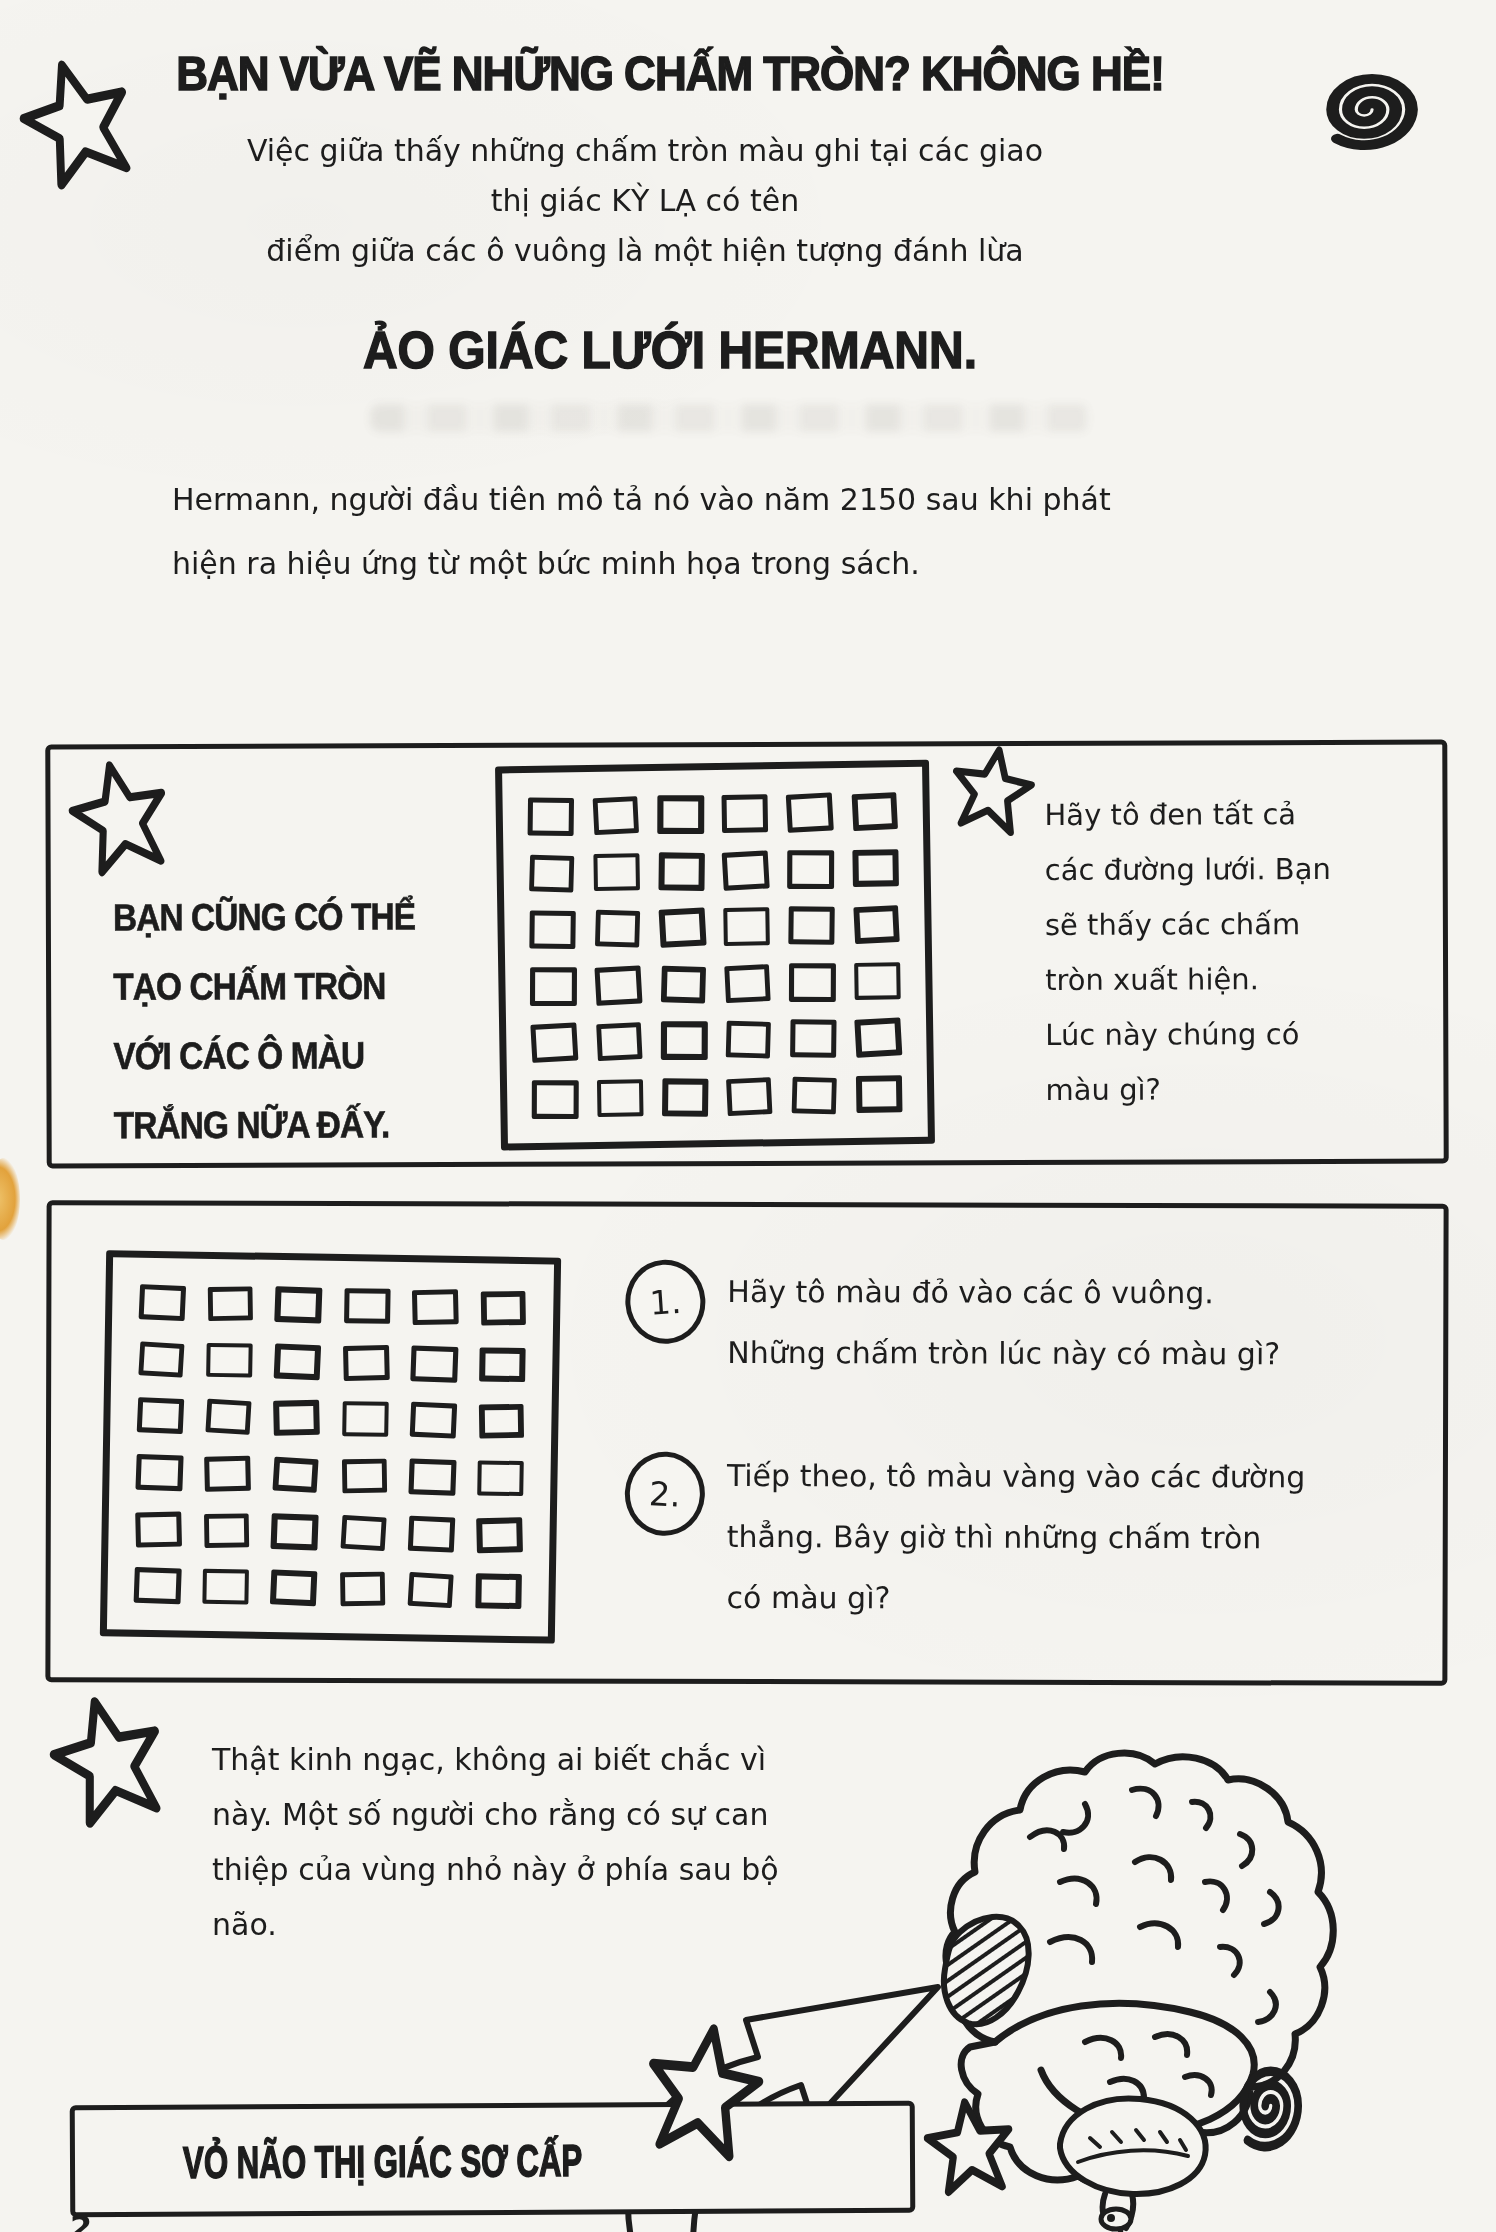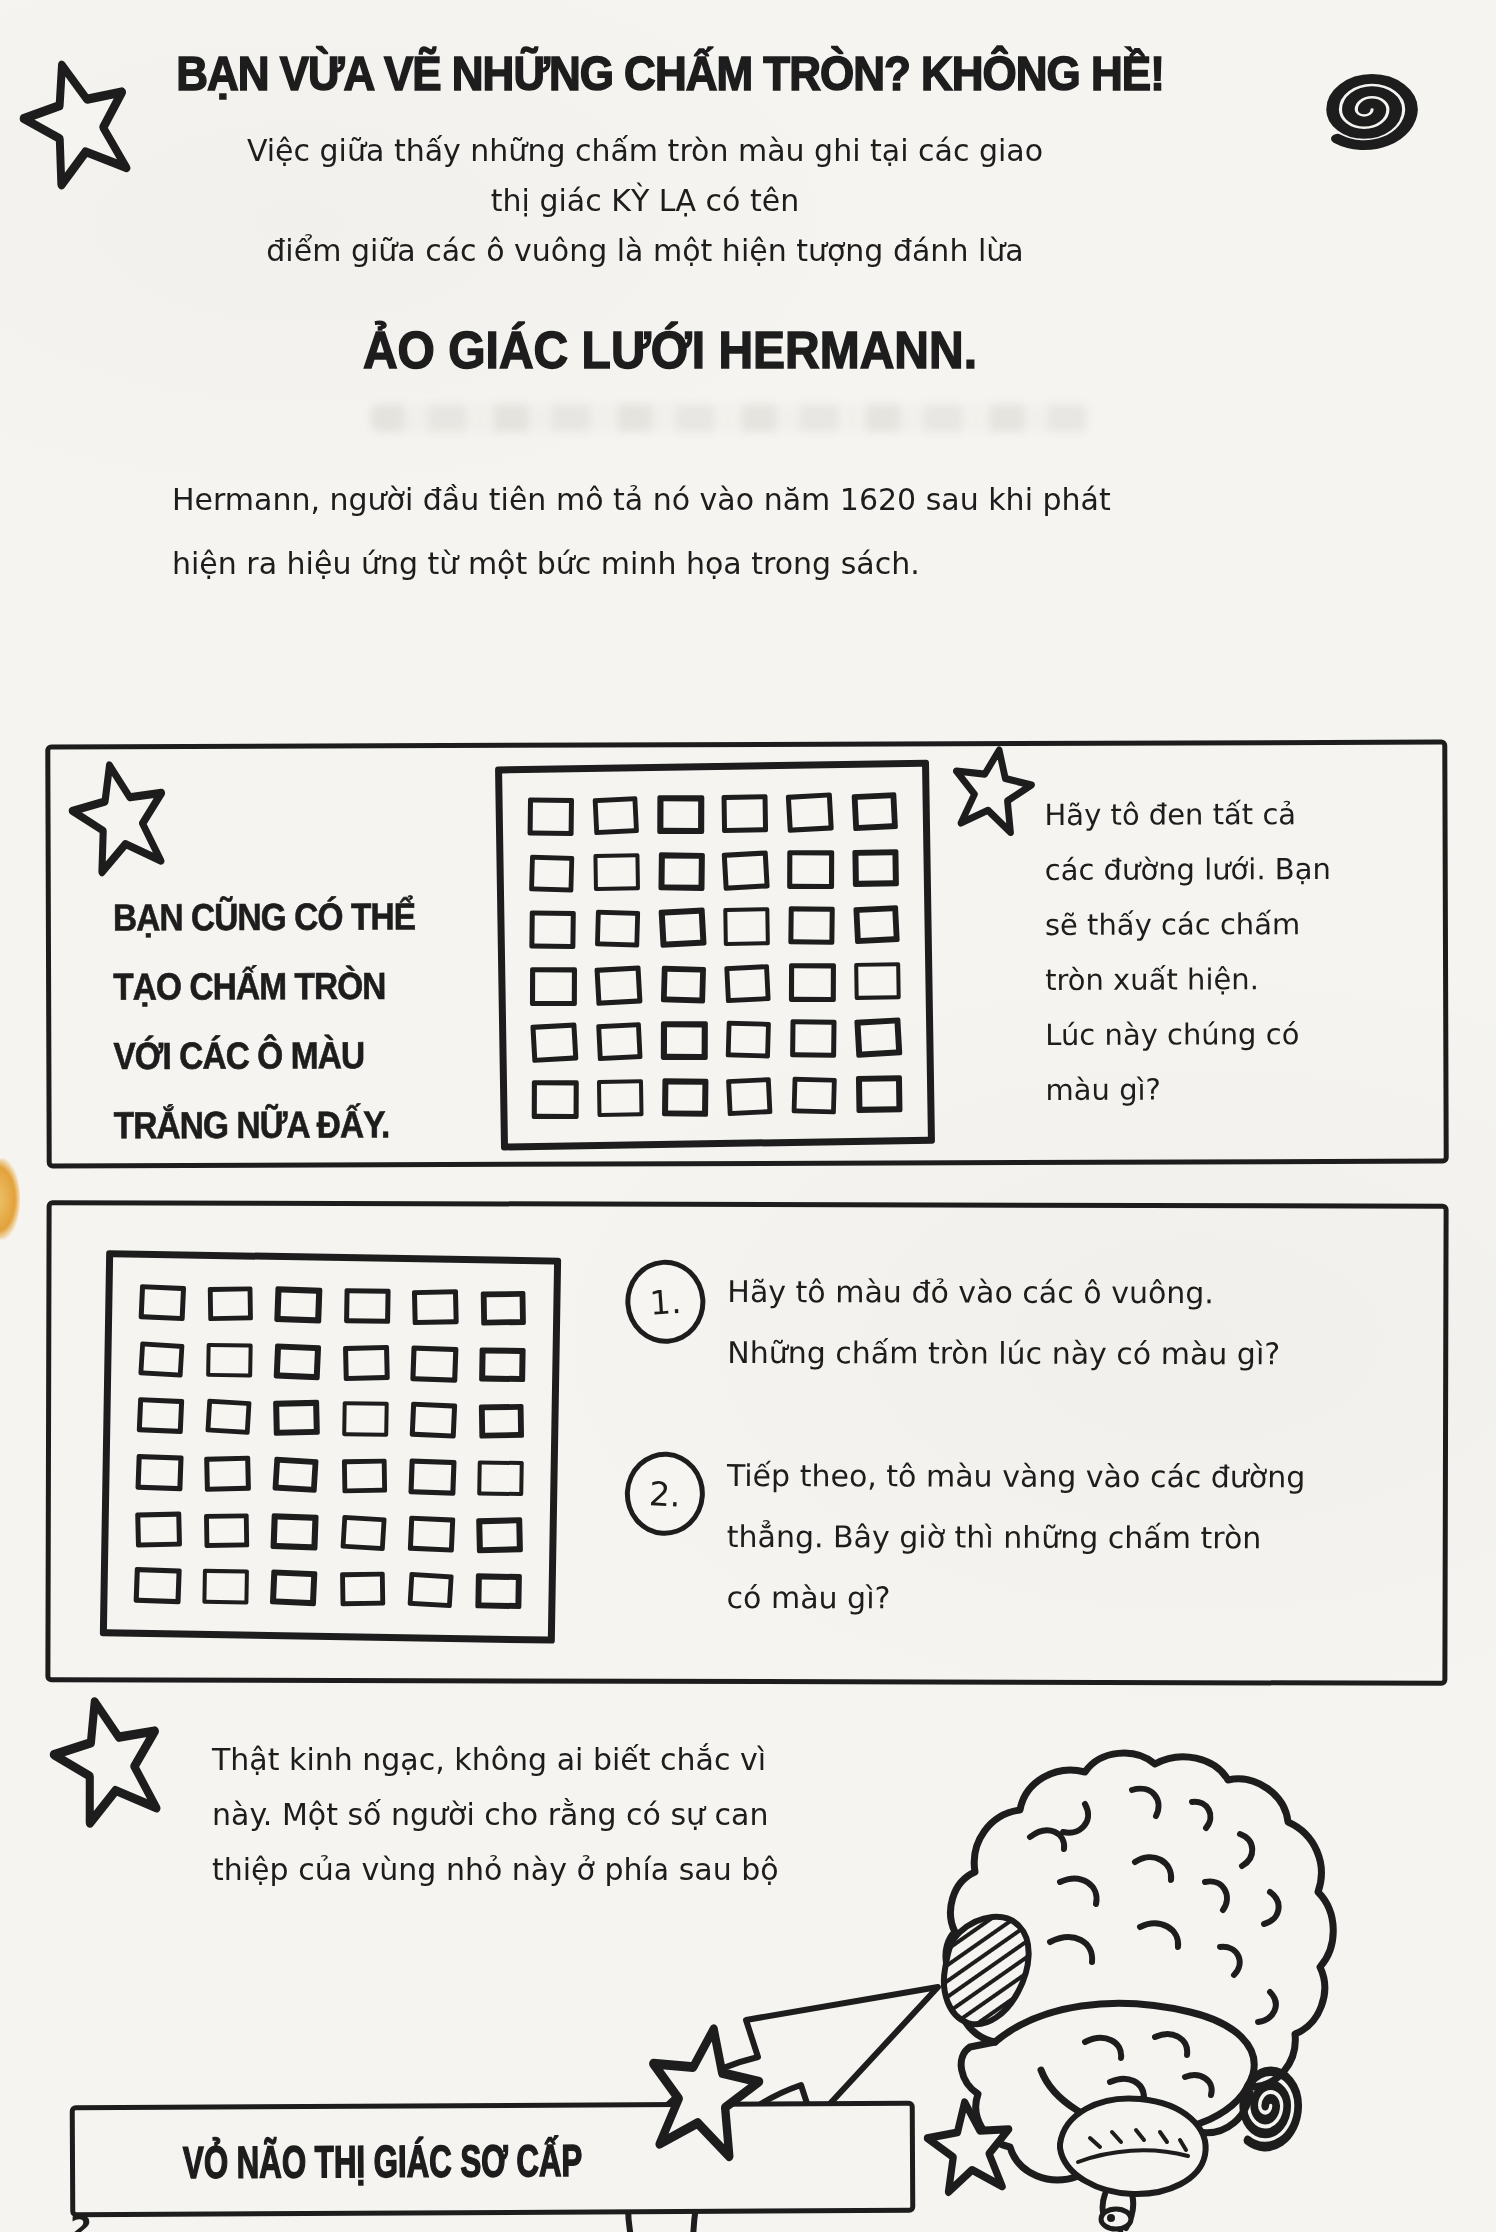--- a/index.html
+++ b/index.html
@@ -73,21 +73,21 @@
       <div class="ln">Việc giữa thấy những chấm tròn màu ghi tại các giao</div>
       <div class="ln">thị giác KỲ LẠ có tên</div>
       <div class="ln">điểm giữa các ô vuông là một hiện tượng đánh lừa</div>
     </div>
 
   <div class="abs marker center heavy" style="left:140px;top:320px;width:1060px;font-size:50px;letter-spacing:0px;transform:scale(.96,1.05);transform-origin:center top;">ẢO GIÁC LƯỚI HERMANN.</div>
 
   <div class="ghost" style="left:370px;top:404px;width:720px;height:28px;"></div>
 
   <div class="abs hand" style="left:172px;top:468px;width:860px;font-size:30px;line-height:64px;">
-      <div class="ln">Hermann, người đầu tiên mô tả nó vào năm 1620 sau khi phát</div>
+      <div class="ln">Hermann, người đầu tiên mô tả nó vào năm 2150 sau khi phát</div>
       <div class="ln">hiện ra hiệu ứng từ một bức minh họa trong sách.</div>
     </div>
 
   <div class="hd-box" style="left:46px;top:742px;width:1402px;height:424px;transform:rotate(-0.2deg);">
 
     <svg class="abs" style="left:20px;top:8px;transform:rotate(-12deg);" width="100" height="118" viewBox="0 0 100 100" preserveAspectRatio="none">
       <path d="M50 6 L63 36 L95 38 L70 60 L80 94 L49 74 L20 93 L30 59 L4 37 L38 35 Z" fill="#f5f4f0" stroke="#1d1d1d" stroke-width="7" stroke-linejoin="round"></path>
     </svg>
 
     <div class="abs marker semiheavy" style="left:62px;top:134px;width:380px;font-size:36px;line-height:66px;letter-spacing:-1px;transform:scale(.93,1.05);transform-origin:left top;">
@@ -209,20 +209,21 @@
               background:radial-gradient(ellipse at 30% 50%, #eec26a, #e2a23c 55%, rgba(226,162,60,0) 75%);"></div>
 
   <svg class="abs" style="left:52px;top:1692px;transform:rotate(-14deg);" width="114" height="134" viewBox="0 0 100 100" preserveAspectRatio="none">
     <path d="M50 6 L63 36 L95 38 L70 60 L80 94 L49 74 L20 93 L30 59 L4 37 L38 35 Z" fill="#f5f4f0" stroke="#1d1d1d" stroke-width="7" stroke-linejoin="round"></path>
   </svg>
 
   <div class="abs hand" style="left:212px;top:1732px;width:700px;font-size:30px;line-height:55px;">
       <div class="ln">Thật kinh ngạc, không ai biết chắc vì</div>
       <div class="ln">này. Một số người cho rằng có sự can</div>
       <div class="ln">thiệp của vùng nhỏ này ở phía sau bộ</div>
+      <div class="ln">não.</div>
     </div>
 
   <svg class="abs" style="left:900px;top:1742px;" width="440" height="490" viewBox="0 0 440 490">
     <defs>
       <pattern id="hatch" width="13" height="13" patternUnits="userSpaceOnUse" patternTransform="rotate(55)">
         <rect width="13" height="13" fill="#f5f4f0"></rect>
         <line x1="2" y1="0" x2="2" y2="13" stroke="#1d1d1d" stroke-width="4"></line>
       </pattern>
     </defs>
 

